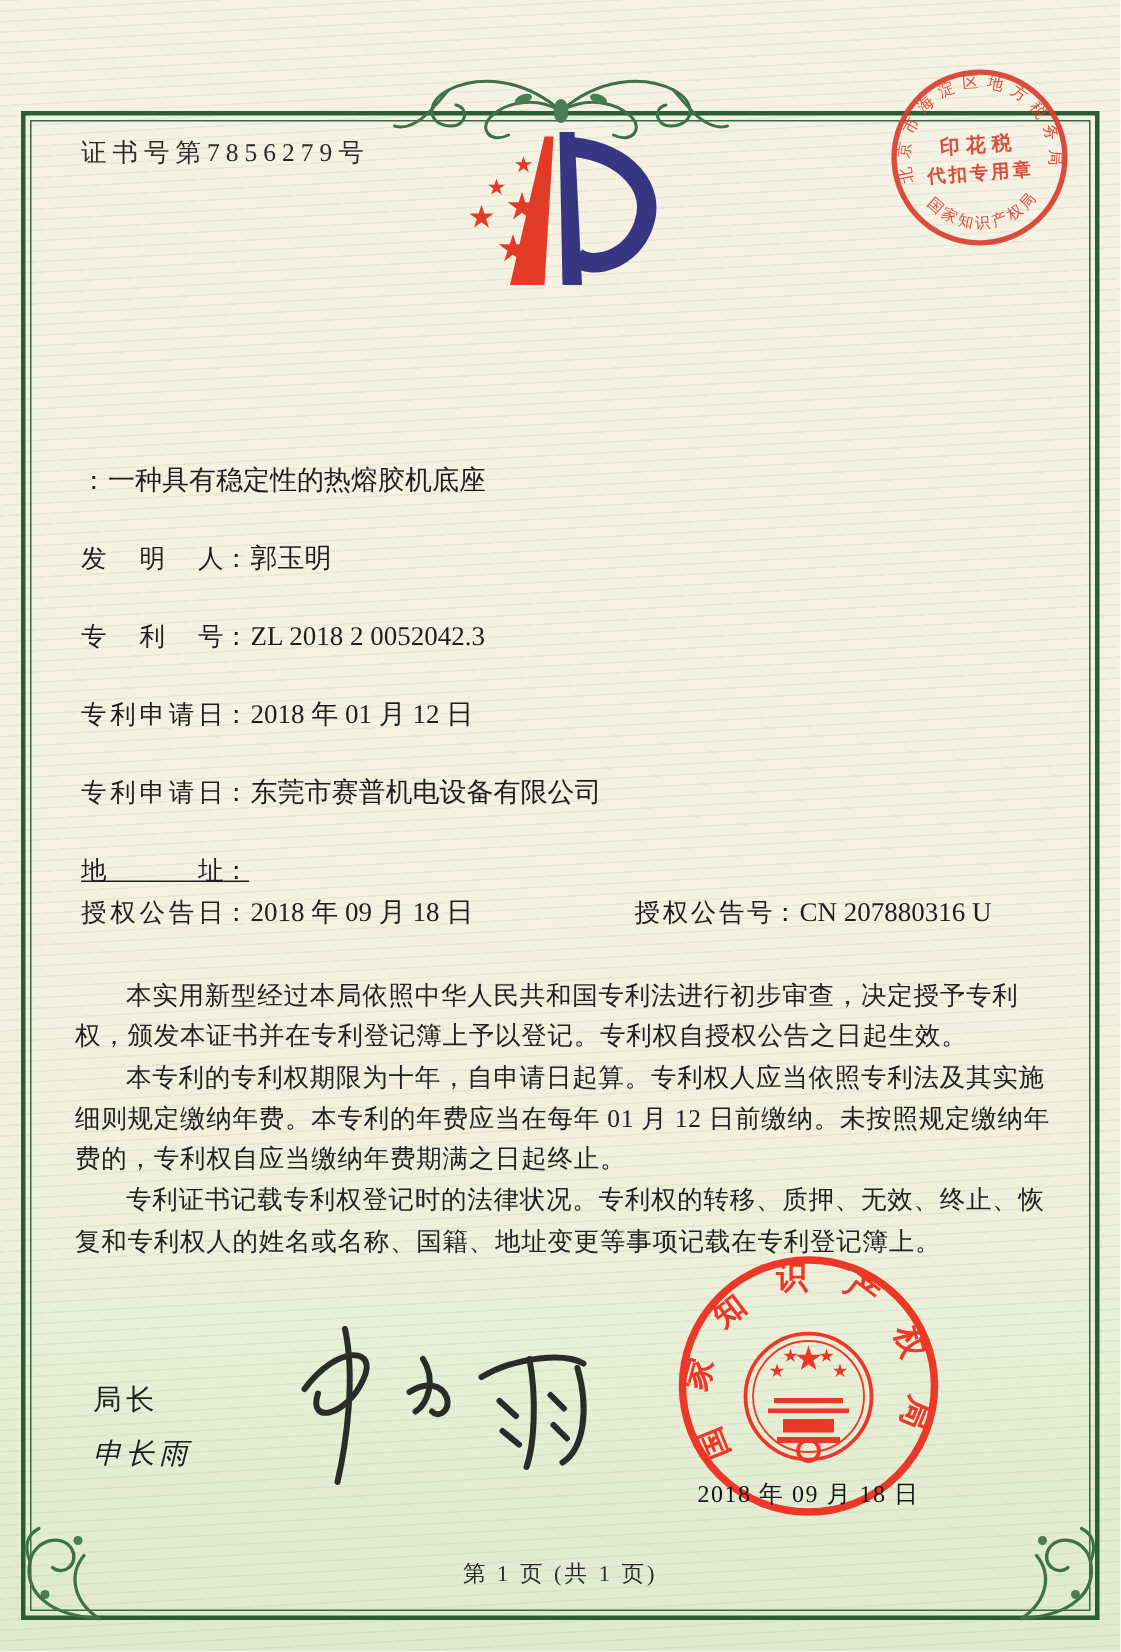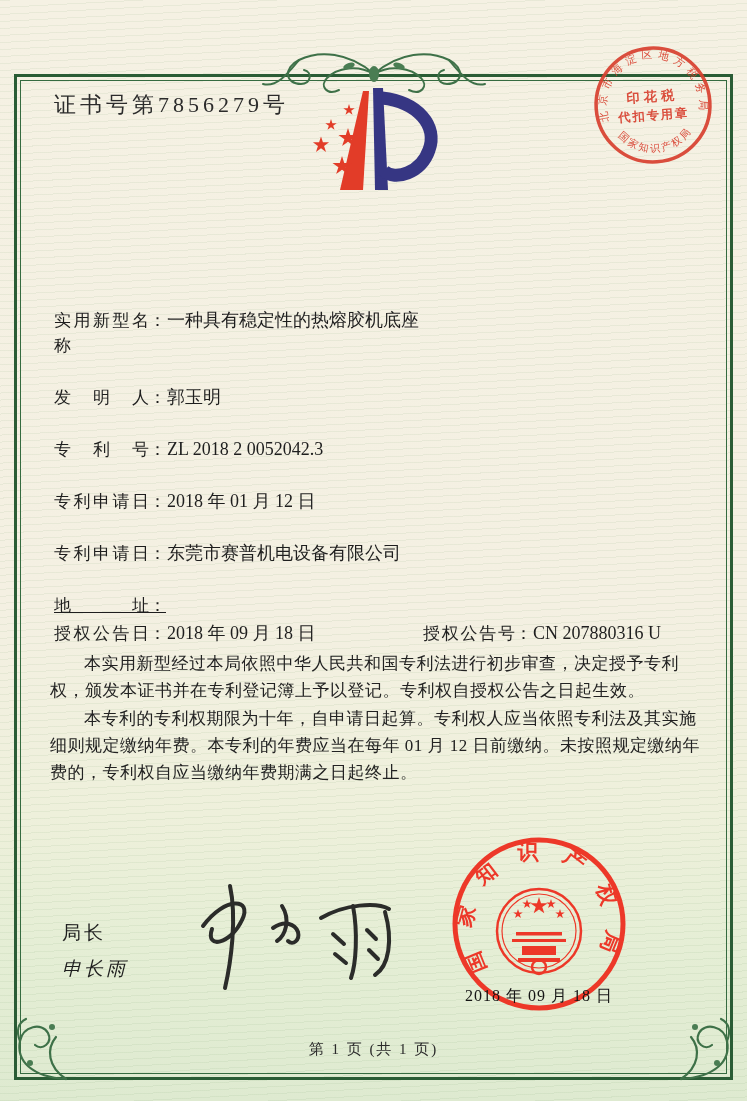--- a/index.html
+++ b/index.html
@@ -23,21 +23,21 @@
   .frame::before{
     content:"";position:absolute;inset:3px;
     border:1px solid #356b40;
   }
   .ornament-top{position:absolute;top:44px;left:50%;transform:translateX(-50%);}
   .corner{position:absolute;bottom:16px;}
   .corner.left{left:8px;}
   .corner.right{right:8px;transform:scale(-1,1);}
   .cert-no{
     position:absolute;left:54px;top:90px;
-    font-size:22px;letter-spacing:4px;color:#2b2b2b;
+    font-size:17px;letter-spacing:4px;color:#2b2b2b;
   }
   .logo{position:absolute;left:288px;top:82px;}
   .tax-stamp{position:absolute;left:592px;top:44px;opacity:.92;transform:rotate(-4deg);}
   .title{
     position:absolute;left:0;right:0;top:202px;
     text-align:center;font-size:42px;font-weight:700;
     letter-spacing:7px;color:#111;
   }
   .fields{position:absolute;left:54px;top:308px;width:640px;font-size:17px;}
   .field{display:flex;margin-bottom:27px;line-height:25px;}
@@ -151,21 +151,20 @@
     <text font-size="10" fill="#d8402f" letter-spacing="2">
       <textPath href="#taxBottom" startOffset="50%" text-anchor="middle">国家知识产权局</textPath>
     </text>
     <text x="60" y="56" text-anchor="middle" font-size="13" font-weight="bold" fill="#d8402f" letter-spacing="4">印花税</text>
     <text x="60" y="74" text-anchor="middle" font-size="12" font-weight="bold" fill="#d8402f" letter-spacing="2">代扣专用章</text>
   </svg>
 
 
   <div class="fields">
     <div class="field">
-      <span class="flabel">实用新型名称</span>
         <span class="fcolon">：</span>
       <span class="fvalue">一种具有稳定性的热熔胶机底座</span>
     </div>
     <div class="field">
       <span class="flabel">发明人</span>
         <span class="fcolon">：</span>
       <span class="fvalue">郭玉明</span>
     </div>
     <div class="field">
       <span class="flabel">专利号</span>
@@ -194,20 +193,21 @@
         <span class="flabel">授权公告号</span>
           <span class="fcolon">：</span>
         <span class="fvalue">CN 207880316 U</span>
       </span>
     </div>
   </div>
 
   <div class="paragraphs">
     <p>本实用新型经过本局依照中华人民共和国专利法进行初步审查，决定授予专利权，颁发本证书并在专利登记簿上予以登记。专利权自授权公告之日起生效。</p>
     <p>本专利的专利权期限为十年，自申请日起算。专利权人应当依照专利法及其实施细则规定缴纳年费。本专利的年费应当在每年 01 月 12 日前缴纳。未按照规定缴纳年费的，专利权自应当缴纳年费期满之日起终止。</p>
+    <p>专利证书记载专利权登记时的法律状况。专利权的转移、质押、无效、终止、恢复和专利权人的姓名或名称、国籍、地址变更等事项记载在专利登记簿上。</p>
   </div>
 
   <div class="sig-title">局长</div>
   <div class="sig-name">申长雨</div>
 
   <svg class="signature" width="220" height="118" viewBox="0 0 220 118">
     <g stroke="#1c1c1c" fill="none" stroke-width="4" stroke-linecap="round" opacity="0.92">
       <path d="M18,48 C40,18 68,20 57,42 C46,66 20,72 27,51"></path>
       <path d="M45,8 C52,40 46,84 40,110"></path>
       <path d="M97,28 C106,42 100,58 92,63"></path>

